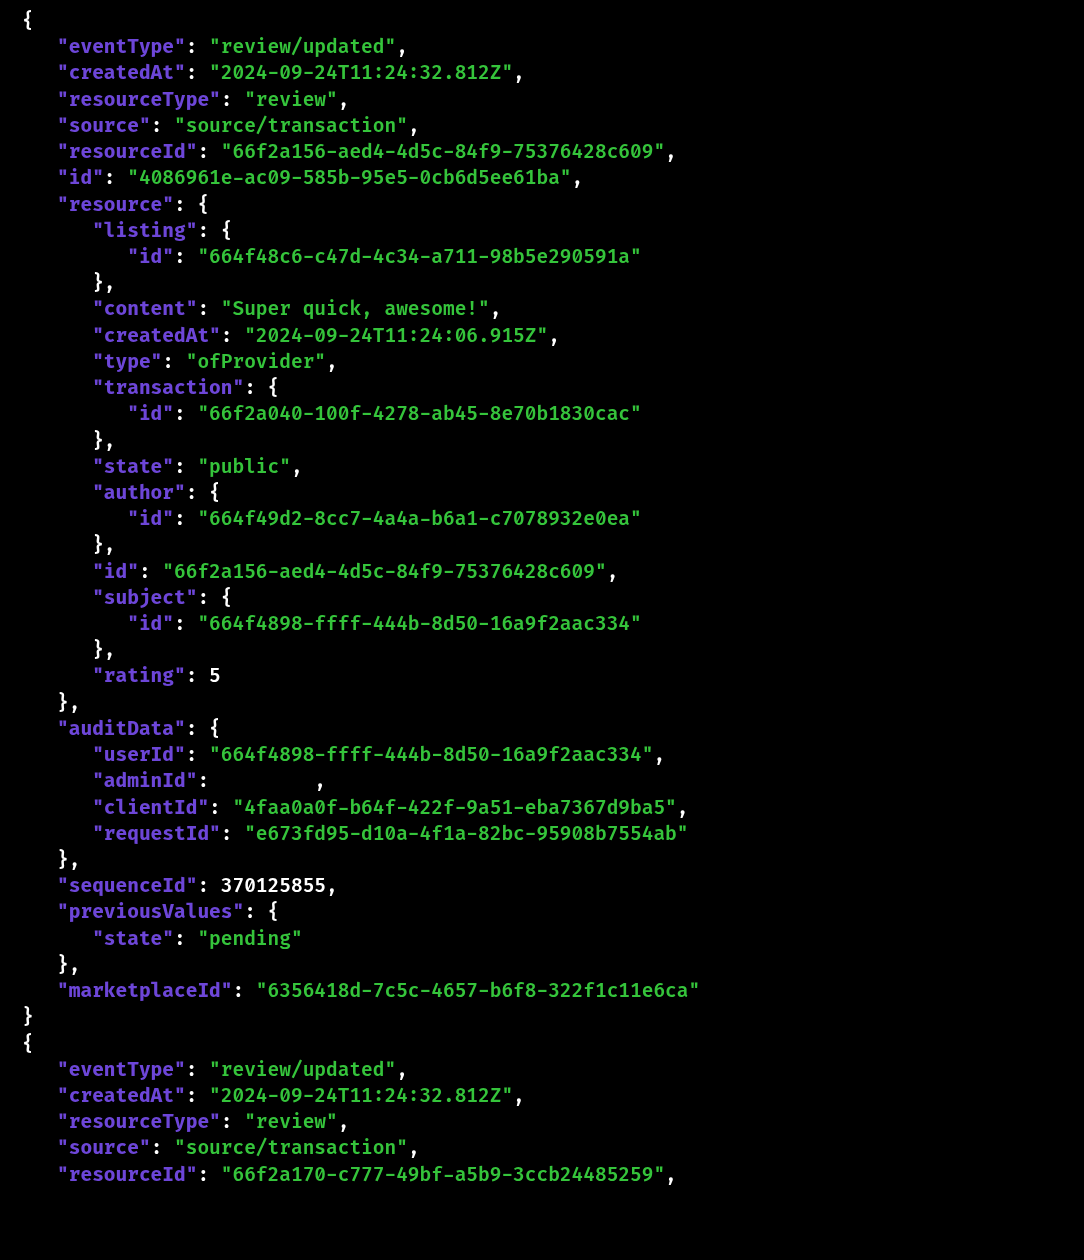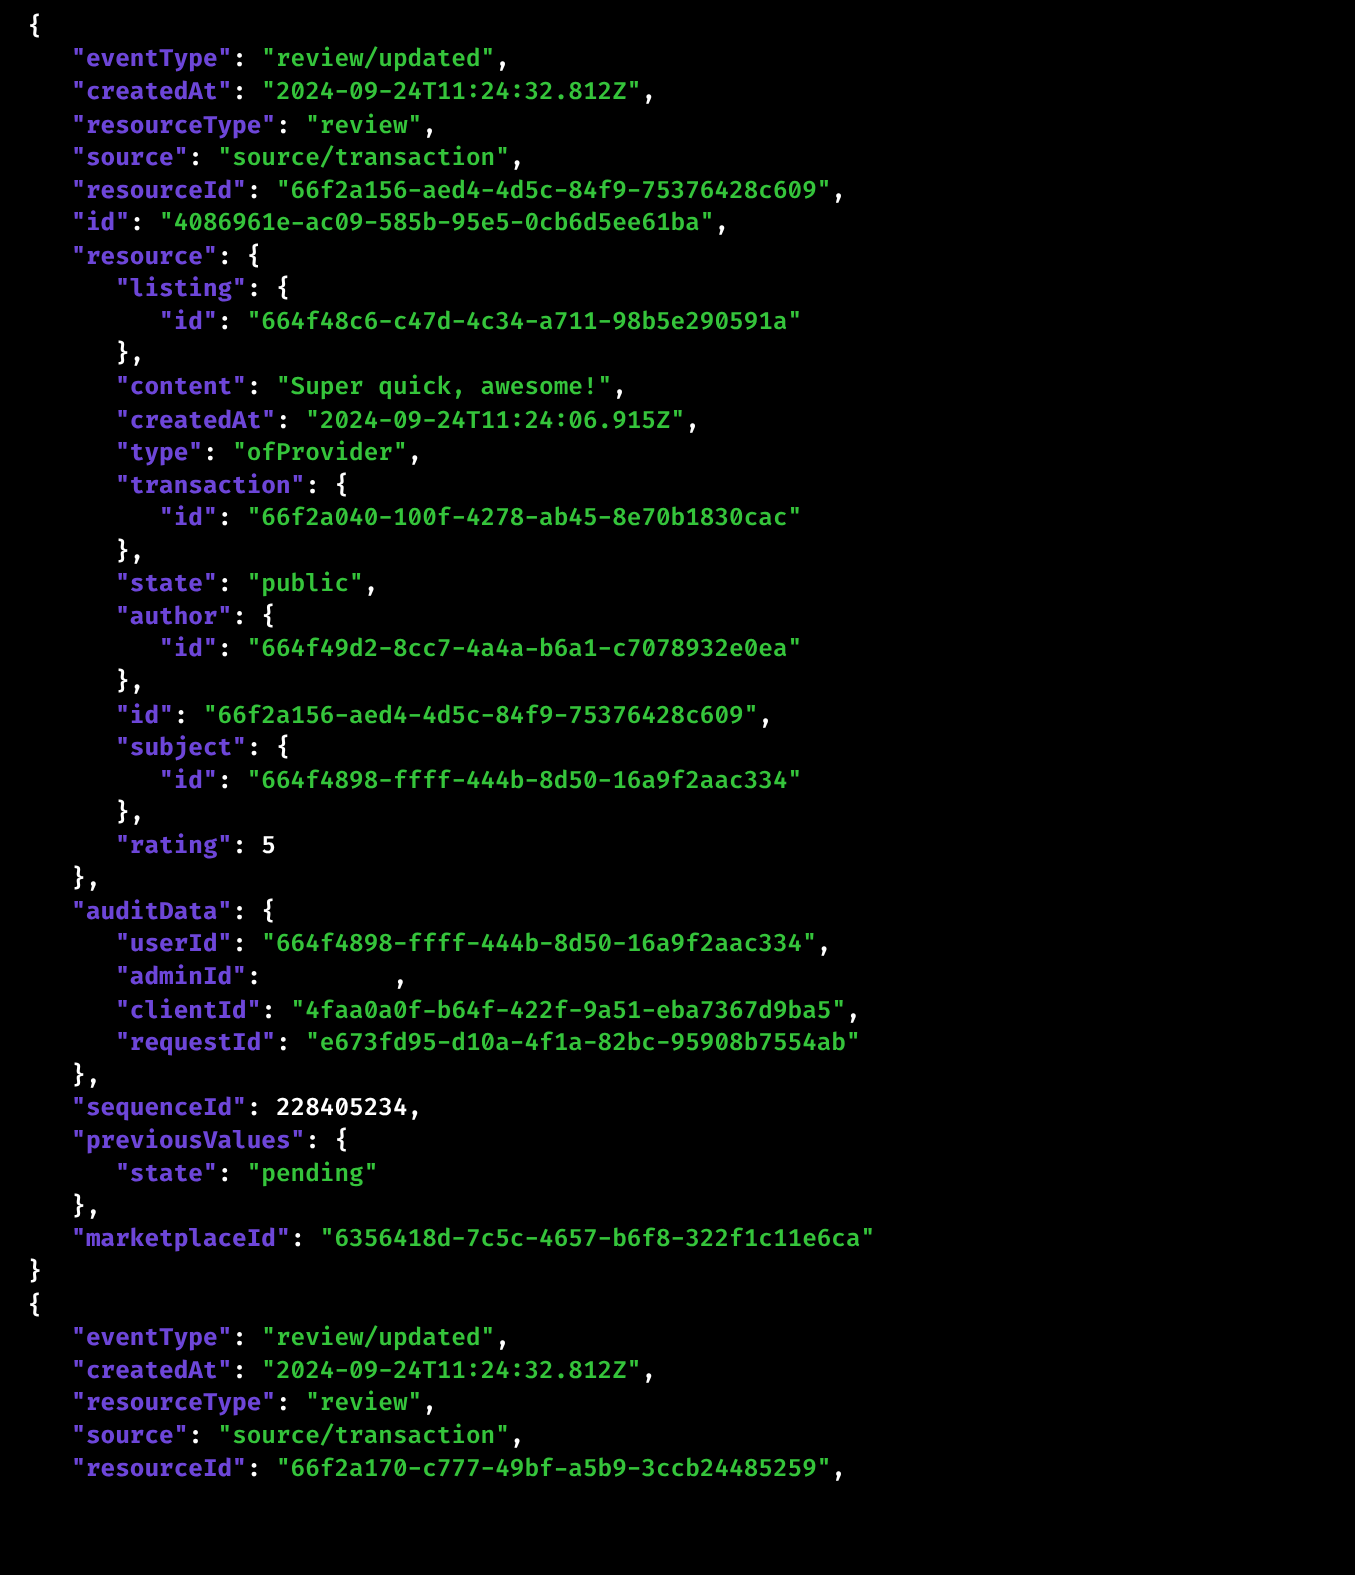--- a/index.html
+++ b/index.html
@@ -51,21 +51,21 @@
          <span class="key">"id"</span><span class="punc">: </span><span class="str">"664f4898-ffff-444b-8d50-16a9f2aac334"</span>
       <span class="brace">}</span><span class="punc">,</span>
       <span class="key">"rating"</span><span class="punc">: </span><span class="num">5</span>
    <span class="brace">}</span><span class="punc">,</span>
    <span class="key">"auditData"</span><span class="punc">: </span><span class="brace">{</span>
       <span class="key">"userId"</span><span class="punc">: </span><span class="str">"664f4898-ffff-444b-8d50-16a9f2aac334"</span><span class="punc">,</span>
       <span class="key">"adminId"</span><span class="punc">: </span><span class="null">null</span>    <span class="punc">,</span>
       <span class="key">"clientId"</span><span class="punc">: </span><span class="str">"4faa0a0f-b64f-422f-9a51-eba7367d9ba5"</span><span class="punc">,</span>
       <span class="key">"requestId"</span><span class="punc">: </span><span class="str">"e673fd95-d10a-4f1a-82bc-95908b7554ab"</span>
    <span class="brace">}</span><span class="punc">,</span>
-   <span class="key">"sequenceId"</span><span class="punc">: </span><span class="num">228405234</span><span class="punc">,</span>
+   <span class="key">"sequenceId"</span><span class="punc">: </span><span class="num">370125855</span><span class="punc">,</span>
    <span class="key">"previousValues"</span><span class="punc">: </span><span class="brace">{</span>
       <span class="key">"state"</span><span class="punc">: </span><span class="str">"pending"</span>
    <span class="brace">}</span><span class="punc">,</span>
    <span class="key">"marketplaceId"</span><span class="punc">: </span><span class="str">"6356418d-7c5c-4657-b6f8-322f1c11e6ca"</span>
 <span class="brace">}</span>
 <span class="brace">{</span>
    <span class="key">"eventType"</span><span class="punc">: </span><span class="str">"review/updated"</span><span class="punc">,</span>
    <span class="key">"createdAt"</span><span class="punc">: </span><span class="str">"2024-09-24T11:24:32.812Z"</span><span class="punc">,</span>
    <span class="key">"resourceType"</span><span class="punc">: </span><span class="str">"review"</span><span class="punc">,</span>
    <span class="key">"source"</span><span class="punc">: </span><span class="str">"source/transaction"</span><span class="punc">,</span>

